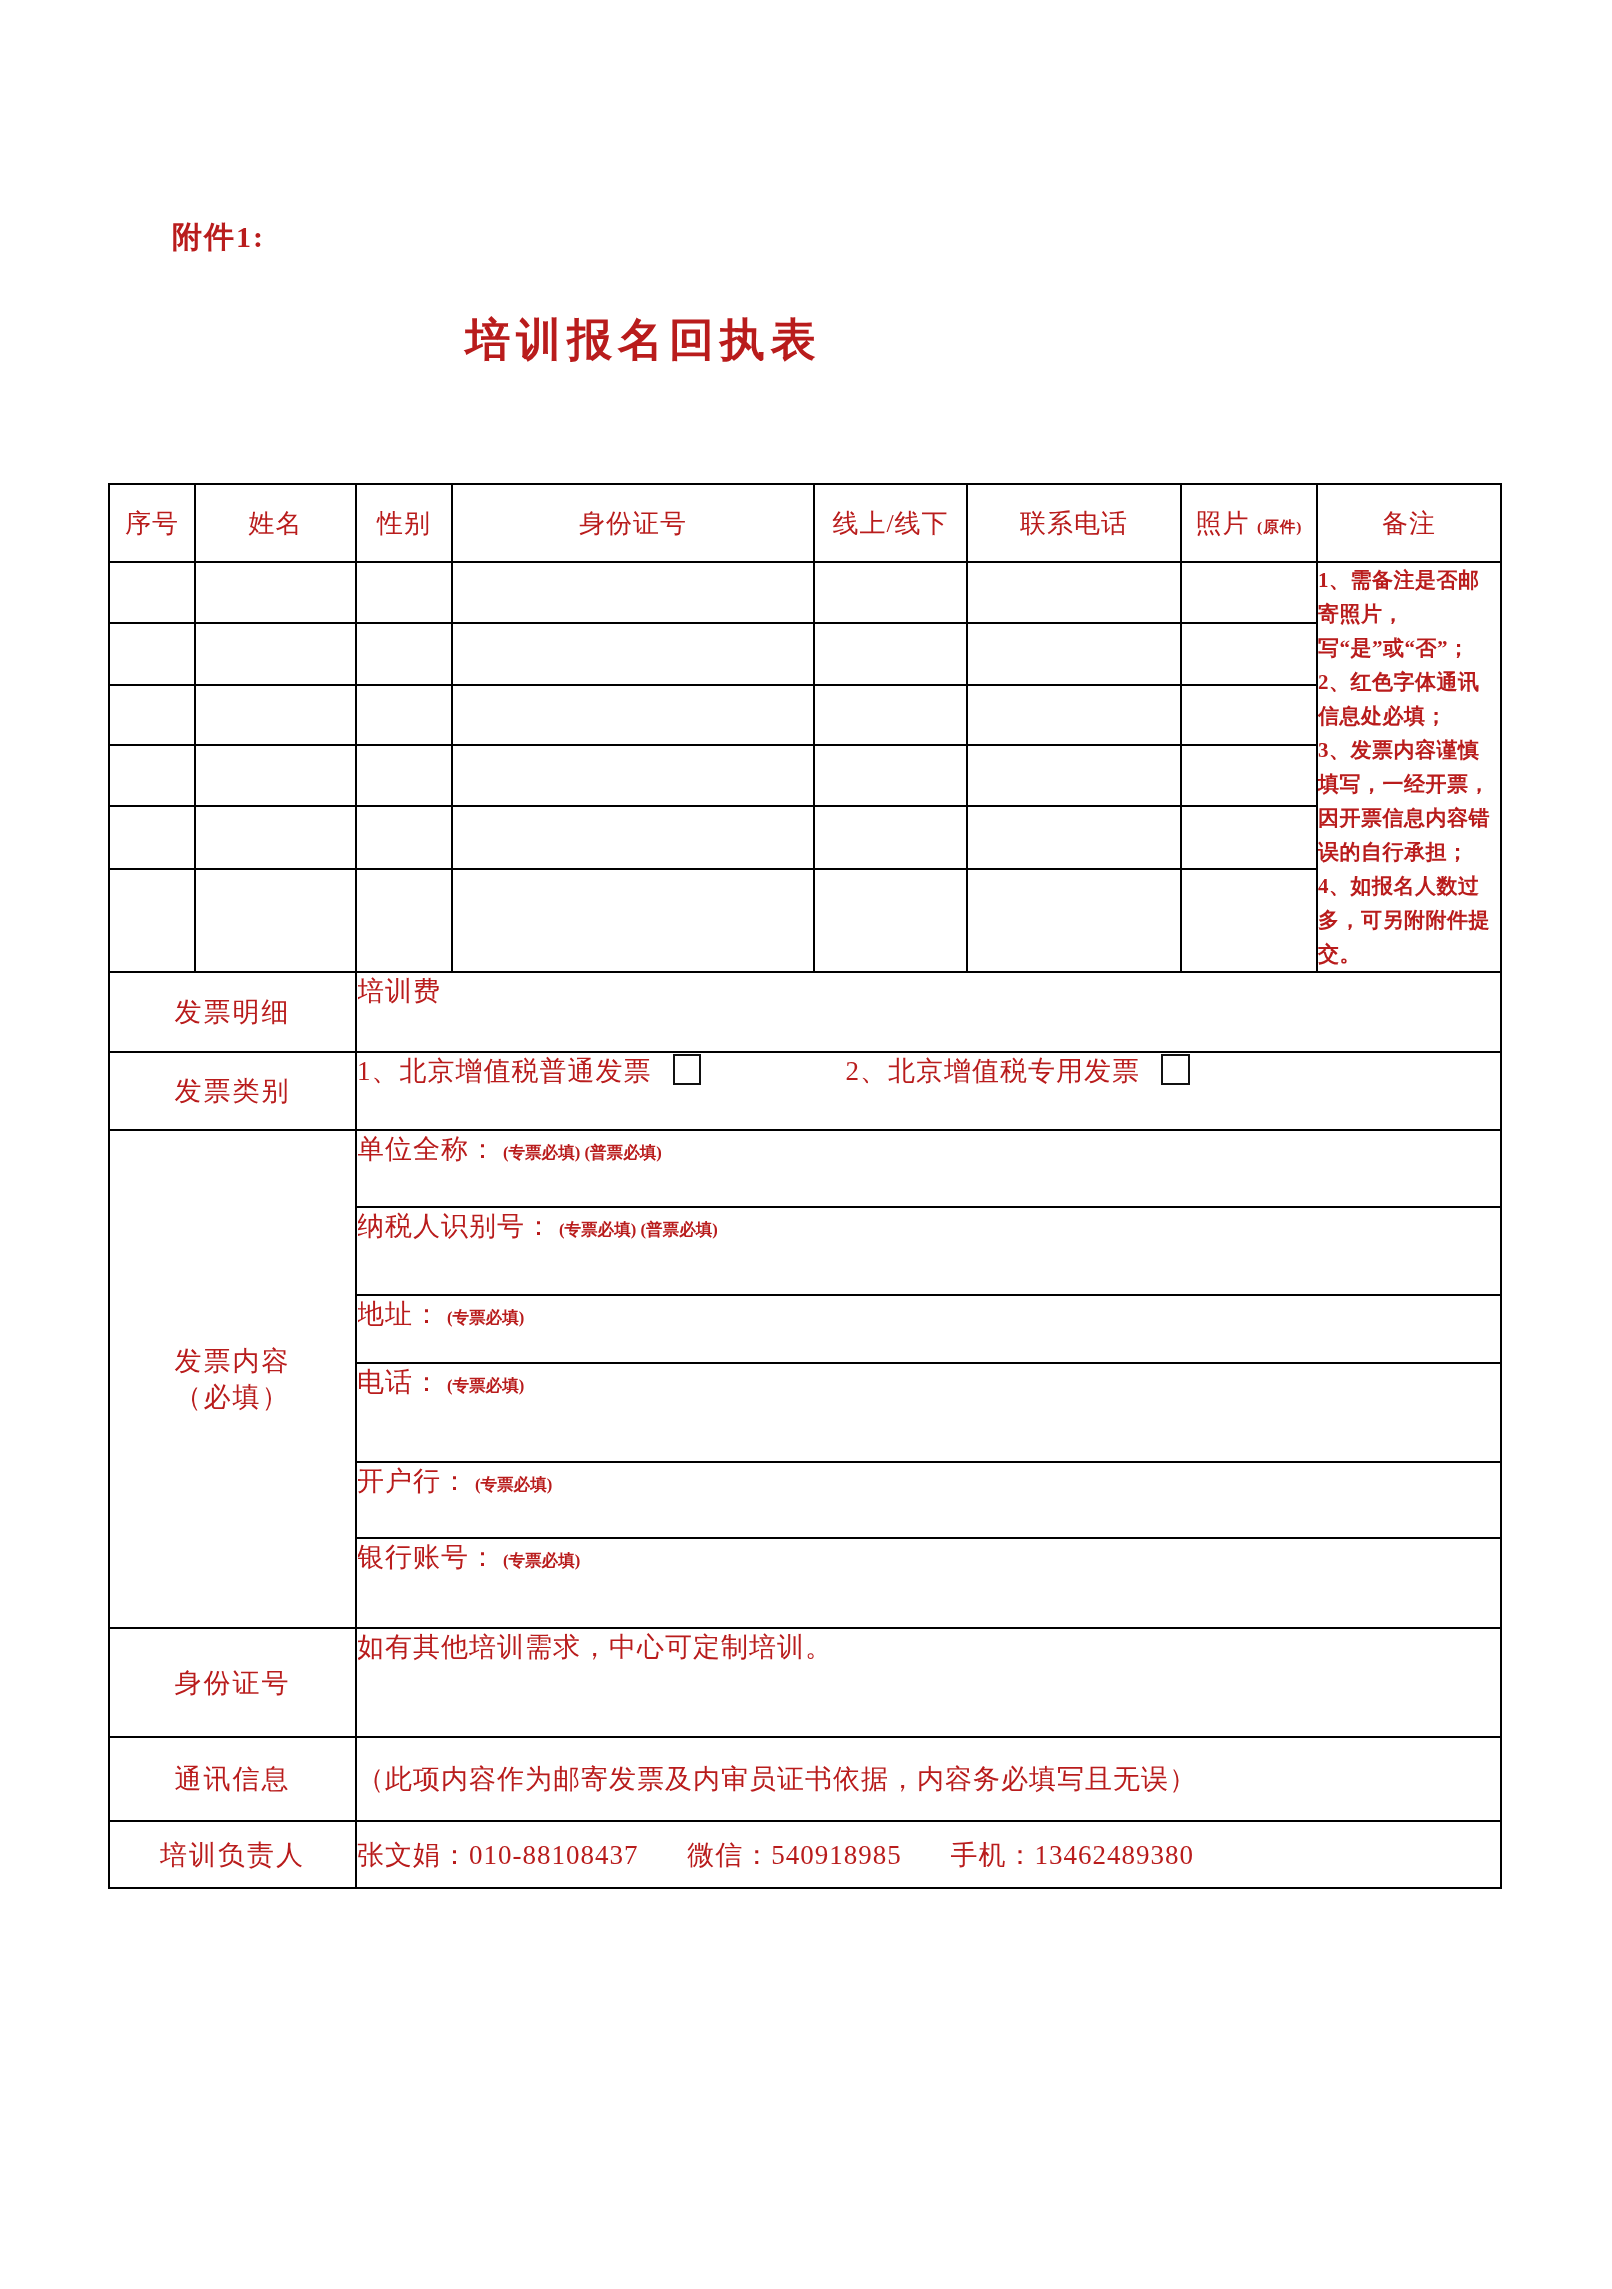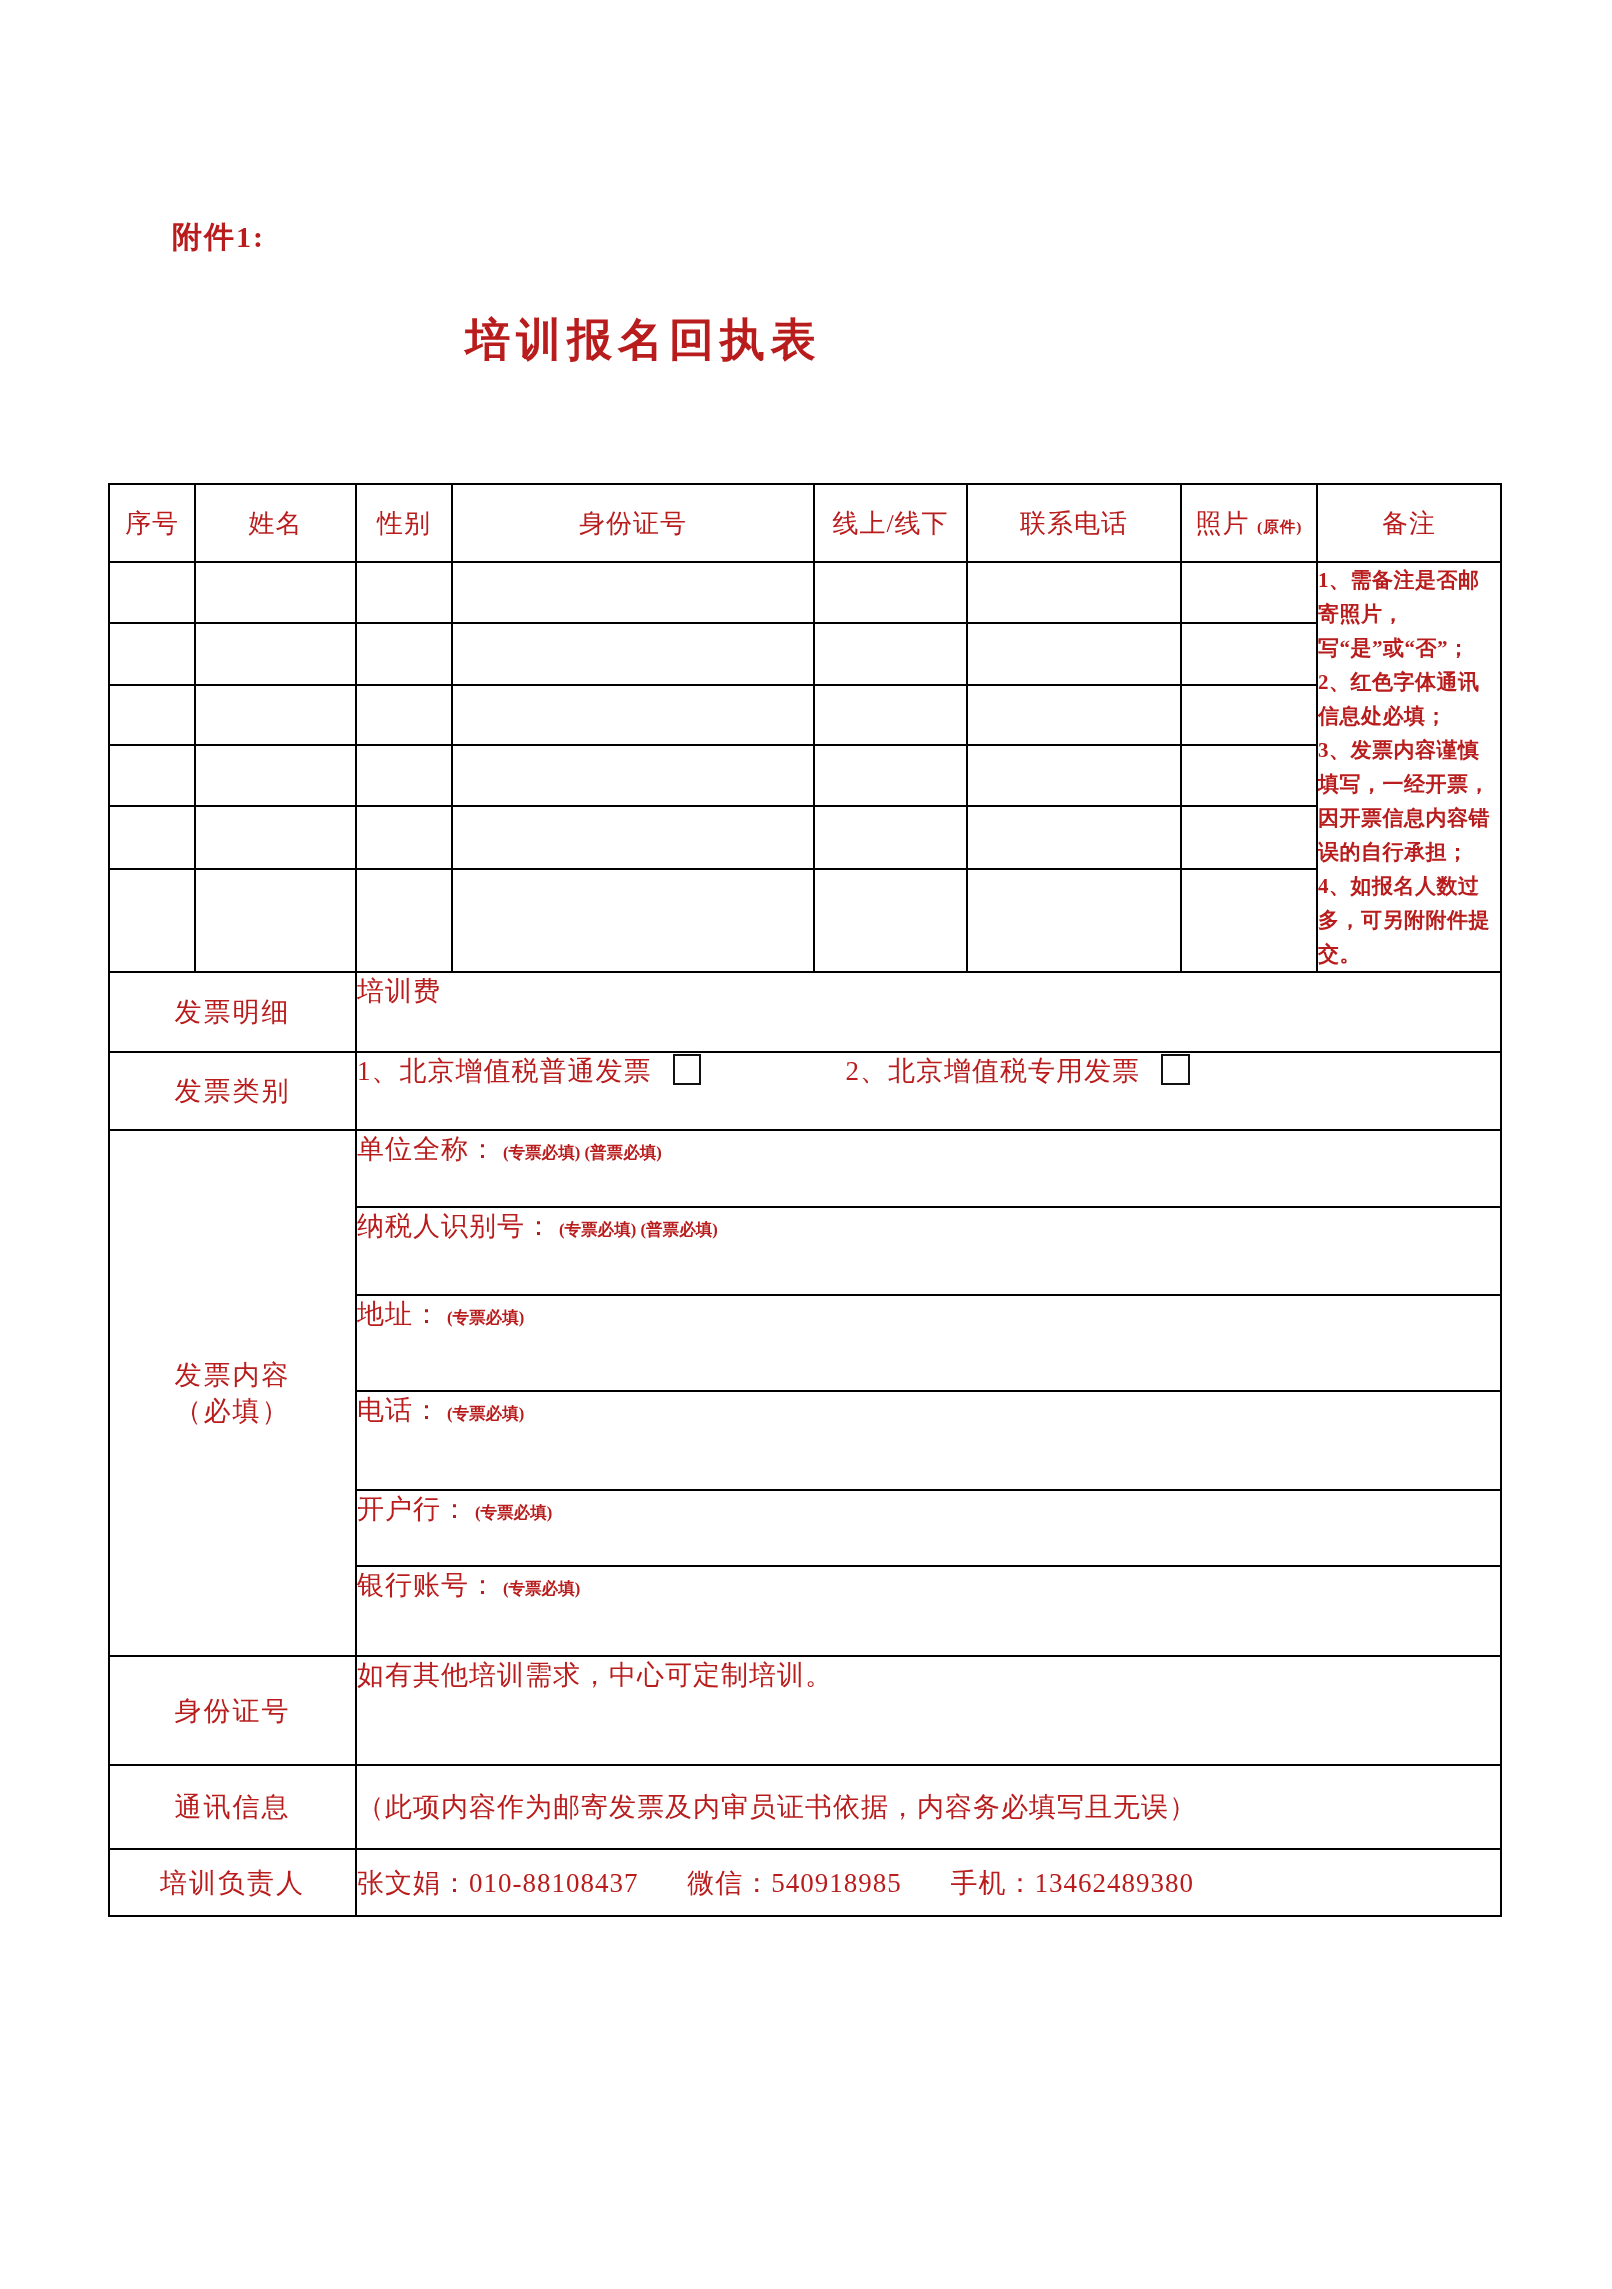--- a/index.html
+++ b/index.html
@@ -71,20 +71,21 @@
     font-size:27px;
     font-weight:700;
     text-align:left;
     vertical-align:middle;
     padding-left:23.4px;
     letter-spacing:1px;
   }
   td.vtop{
     vertical-align:top;
     padding-top:11.7px;
+    border-radius:8px;
   }
   .small-note{
     font-size:16.6px;
     font-weight:600;
     letter-spacing:0;
     margin-left:5.9px;
   }
   .checkbox{
     display:inline-block;
     width:24.4px;
@@ -219,21 +220,21 @@
       </td>
       <td class="content-cell vtop" colspan="6">
         <span>单位全称：</span><span class="small-note">(专票必填) (普票必填)</span>
       </td>
     </tr>
     <tr style="height:88px">
       <td class="content-cell vtop" colspan="6">
         <span>纳税人识别号：</span><span class="small-note">(专票必填) (普票必填)</span>
       </td>
     </tr>
-    <tr style="height:96px">
+    <tr style="height:68px">
       <td class="content-cell vtop" colspan="6">
         <span>地址：</span><span class="small-note">(专票必填)</span>
       </td>
     </tr>
     <tr style="height:99px">
       <td class="content-cell vtop" colspan="6">
         <span>电话：</span><span class="small-note">(专票必填)</span>
       </td>
     </tr>
     <tr style="height:76px">

